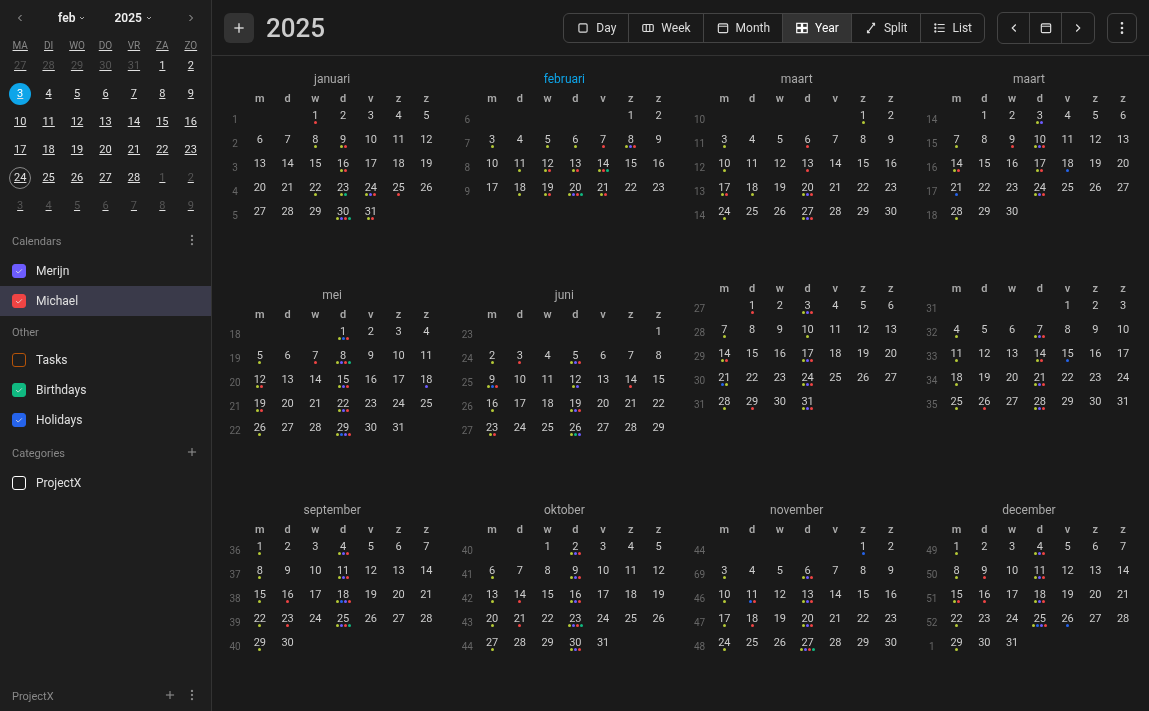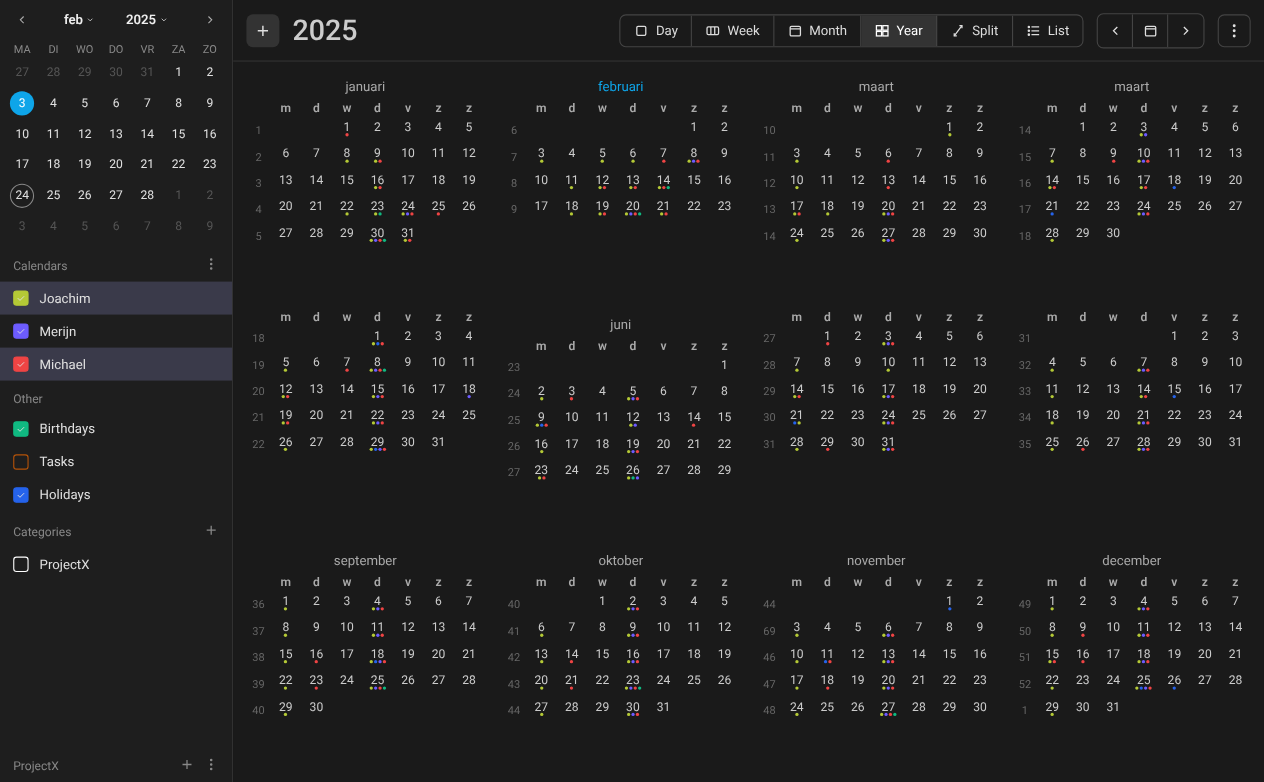--- a/index.html
+++ b/index.html
@@ -44,20 +44,21 @@
   font-weight: 600;
   color: #eee;
   cursor: pointer;
   display: flex;
   align-items: center;
   gap: 3px;
 }
 
 .mini-cal {
   padding: 0 6px 6px;
+  text-decoration: underline;
 }
 
 .mini-cal-head {
   display: grid;
   grid-template-columns: repeat(7,1fr);
   text-align: center;
   font-size: 10px;
   color: #888;
   padding: 4px 0;
 }
@@ -367,28 +368,20 @@
     <span>Calendars</span>
     <span>
       <svg width="14" height="14" viewBox="0 0 24 24">
           <circle cx="12" cy="5" r="1" fill="currentColor"></circle>
           <circle cx="12" cy="12" r="1" fill="currentColor"></circle>
           <circle cx="12" cy="19" r="1" fill="currentColor"></circle>
         </svg>
     </span>
   </div>
   <ul class="cal-list" id="list-calendars">
-      <li class="cal-item selected">
-        <span class="chk" style="background: rgb(180, 201, 54); border: 1px solid rgb(180, 201, 54);">
-          <svg width="10" height="10" viewBox="0 0 24 24" stroke="#111">
-            <polyline points="5 12 10 17 19 8"></polyline>
-          </svg>
-        </span>
-        <span>Joachim</span>
-      </li>
       <li class="cal-item">
         <span class="chk" style="background: rgb(109, 92, 255); border: 1px solid rgb(109, 92, 255);">
           <svg width="10" height="10" viewBox="0 0 24 24" stroke="#111">
             <polyline points="5 12 10 17 19 8"></polyline>
           </svg>
         </span>
         <span>Merijn</span>
       </li>
       <li class="cal-item selected">
         <span class="chk" style="background: rgb(239, 68, 68); border: 1px solid rgb(239, 68, 68);">
@@ -398,30 +391,30 @@
         </span>
         <span>Michael</span>
       </li>
     </ul>
 
   <div class="section-head">
     <span>Other</span>
   </div>
   <ul class="cal-list" id="list-other">
       <li class="cal-item">
+        <span class="chk" style="background: transparent; border: 1px solid rgb(180, 83, 9);"></span>
+        <span>Tasks</span>
+      </li>
+      <li class="cal-item">
         <span class="chk" style="background: rgb(16, 185, 129); border: 1px solid rgb(16, 185, 129);">
           <svg width="10" height="10" viewBox="0 0 24 24" stroke="#111">
             <polyline points="5 12 10 17 19 8"></polyline>
           </svg>
         </span>
         <span>Birthdays</span>
-      </li>
-      <li class="cal-item">
-        <span class="chk" style="background: transparent; border: 1px solid rgb(180, 83, 9);"></span>
-        <span>Tasks</span>
       </li>
       <li class="cal-item">
         <span class="chk" style="background: rgb(37, 99, 235); border: 1px solid rgb(37, 99, 235);">
           <svg width="10" height="10" viewBox="0 0 24 24" stroke="#111">
             <polyline points="5 12 10 17 19 8"></polyline>
           </svg>
         </span>
         <span>Holidays</span>
       </li>
     </ul>
@@ -1148,20 +1141,21 @@
           <div class="d-cell">
             <div>30</div>
           </div>
           <div class="d-cell"></div>
           <div class="d-cell"></div>
           <div class="d-cell"></div>
           <div class="d-cell"></div>
         </div>
       </div>
       <div class="month-block">
+        <div class="month-title">mei</div>
         <div class="wd-row">
           <div></div>
           <div>m</div>
           <div>d</div>
           <div>w</div>
           <div>d</div>
           <div>v</div>
           <div>z</div>
           <div>z</div>
         </div>

